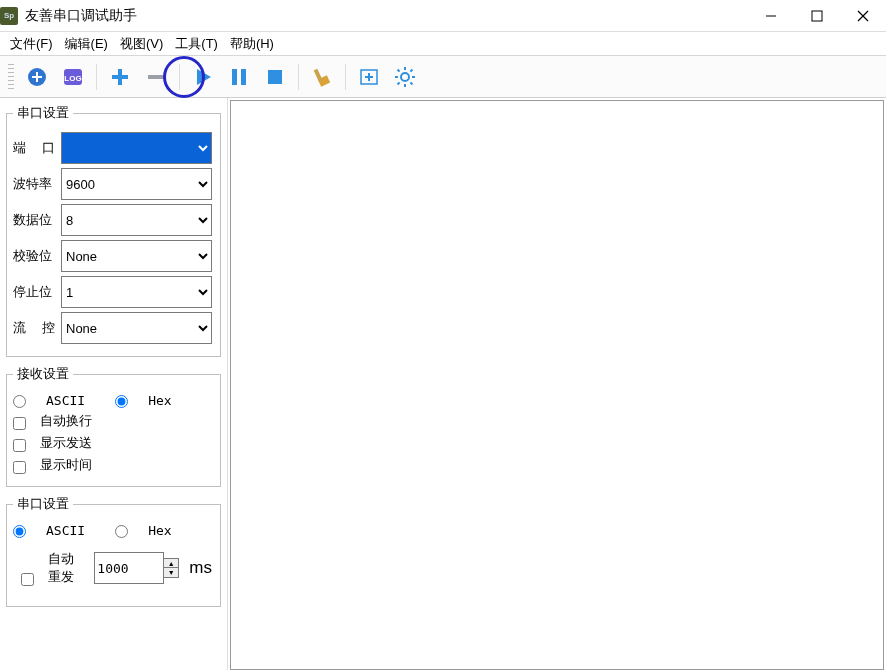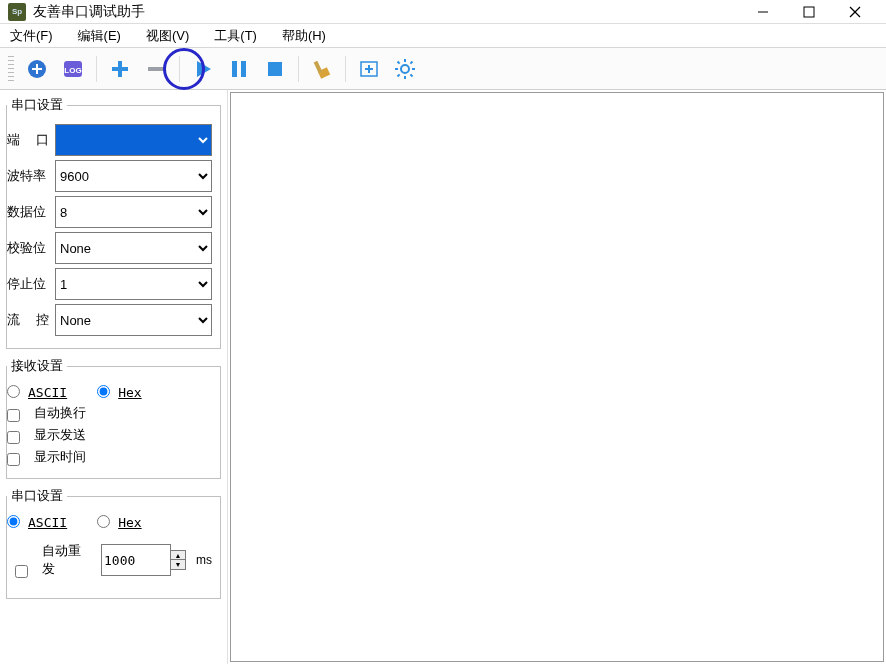--- a/index.html
+++ b/index.html
@@ -1,59 +1,59 @@
 <!DOCTYPE html>
 <html><head>
   <meta charset="utf-8">
   <style>
     * { box-sizing: border-box; margin: 0; padding: 0; }
     body { font-family: "Microsoft YaHei", "SimSun", Arial, sans-serif; font-size: 13px; background: #fff; width: 886px; height: 670px; overflow: hidden; position: relative; }
 
     
-    .titlebar { height: 24px; display: flex; align-items: center; padding: 0 8px; border-bottom: 1px solid #ddd; background: #fff; }
+    .titlebar { height: 32px; display: flex; align-items: center; padding: 0 0; border-bottom: 1px solid #ddd; background: #fff; }
     .titlebar .appicon { width: 18px; height: 18px; background: #4a5a2a; display: inline-flex; align-items: center; justify-content: center; color: #cde; font-size: 8px; font-weight: bold; border-radius: 2px; }
     .titlebar .title { margin-left: 7px; font-size: 14px; color: #000; }
     .titlebar .spacer { flex: 1; }
     .winbtn { width: 46px; height: 28px; display: inline-flex; align-items: center; justify-content: center; color: #000; cursor: pointer; }
     .winbtn svg { display: block; }
 
     
-    .menubar { height: 24px; display: flex; align-items: center; padding: 0 6px; gap: 17px; background: #fff; border-bottom: 1px solid #d7d7d7; }
+    .menubar { height: 24px; display: flex; align-items: center; padding: 0 6px; gap: 4px; background: #fff; border-bottom: 1px solid #d7d7d7; }
     .menubar .menuitem { padding: 2px 4px; cursor: pointer; font-size: 13px; }
 
     
     .toolbar { height: 42px; display: flex; align-items: center; padding: 0 8px; gap: 6px; border-bottom: 1px solid #cfcfcf; background: #fbfbfb; position: relative; }
     .toolbtn { width: 30px; height: 30px; display:inline-flex; align-items:center; justify-content:center; cursor:pointer; border-radius:3px;text-align:right; }
     .toolbar .grip { width:6px; height:26px; background: repeating-linear-gradient(to bottom, #bbb 0 1px, transparent 1px 4px); margin-right:2px;}
     .toolbar .sep { width:1px; height:26px; background:#ddd; margin:0 2px;}
 
     .annot-circle { position:absolute; border:3px solid #2727c9; border-radius:50%; pointer-events:none; }
 
     
     .mainrow { display:flex; height: calc(670px - 30px - 24px - 42px); }
     .sidepanel { width: 228px; min-width:228px; background:#fff; padding:6px; border-right:1px solid #e0e0e0; }
     .contentpane { flex:1; background:#fff; border:1px solid #999; margin:2px; }
 
-    fieldset.grp { border:1px solid #c0c0c0; margin-bottom:8px; padding:6px 8px 8px 0; }
+    fieldset.grp { border:1px solid #c0c0c0; margin-bottom:8px; padding:6px 8px 8px 6px; }
     fieldset.grp legend { padding:0 4px; font-size:13px; }
     .row { display:flex; align-items:center; margin:4px 0; gap:6px; }
     .row label.fld { width:42px; display:flex; justify-content:space-between; font-size:13px;}
     .row select, .row input.combo { flex:1; height:32px; font-size:13px; border:1px solid #7a7a7a; background:#fff; }
     .sel-hl { background:#0a64d8 !important; color:#fff; }
 
-    .radio { display:inline-flex; align-items:flex-start; gap:8px; font-family: monospace, "SimSun"; font-size:13px;text-decoration:underline;}
+    .radio { display:inline-flex; align-items:flex-end; gap:20px; font-family: monospace, "SimSun"; font-size:13px;}
     .chklabel { display:flex; align-items:flex-end; gap:14px; font-size:13px; margin:4px 0;}
     input[type=checkbox], input[type=radio] { width:13px; height:13px; }
 
     .spinwrap { display:flex; align-items:center; }
     .spinwrap input { width:70px; height:32px; border:1px solid #7a7a7a; font-family:monospace; font-size:13px; padding:0 2px; }
     .spinbtns { display:flex; flex-direction:column; border:1px solid #7a7a7a; border-left:none;}
     .spinbtns div { width:14px; height:9px; display:flex; align-items:center; justify-content:center; font-size:7px; line-height:1; background:#eee; cursor:pointer;}
     .spinbtns div:first-child{border-bottom:1px solid #7a7a7a;}
-    .unit { margin-left:4px; font-size:12px;}
+    .unit { margin-left:4px; font-size:17px;}
   </style>
 </head>
 <body>
 
 <div class="titlebar">
   <span class="appicon">Sp</span>
   <span class="title">友善串口调试助手</span>
   <span class="spacer"></span>
   <span class="winbtn">
     <svg width="12" height="12">

